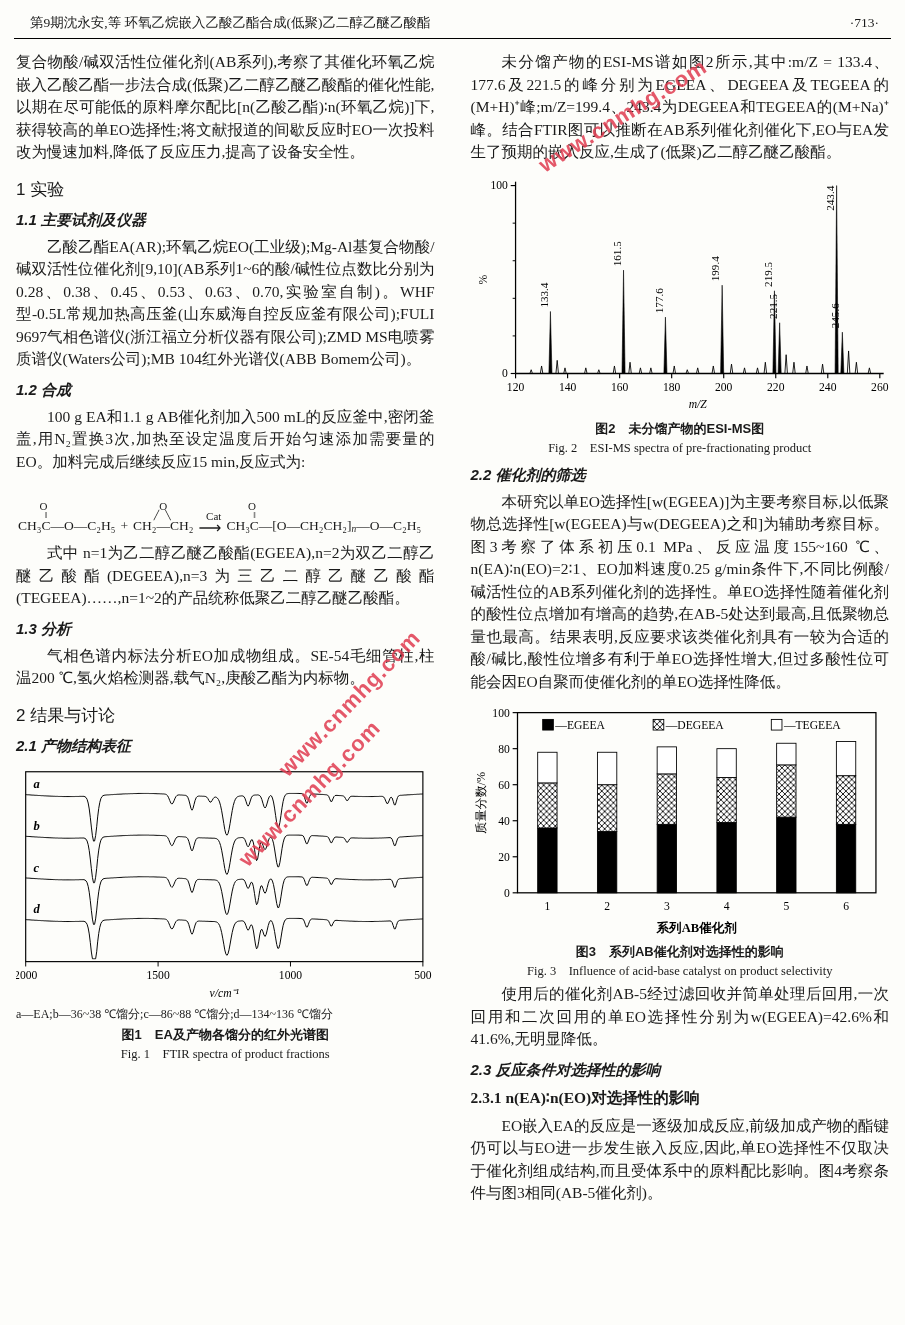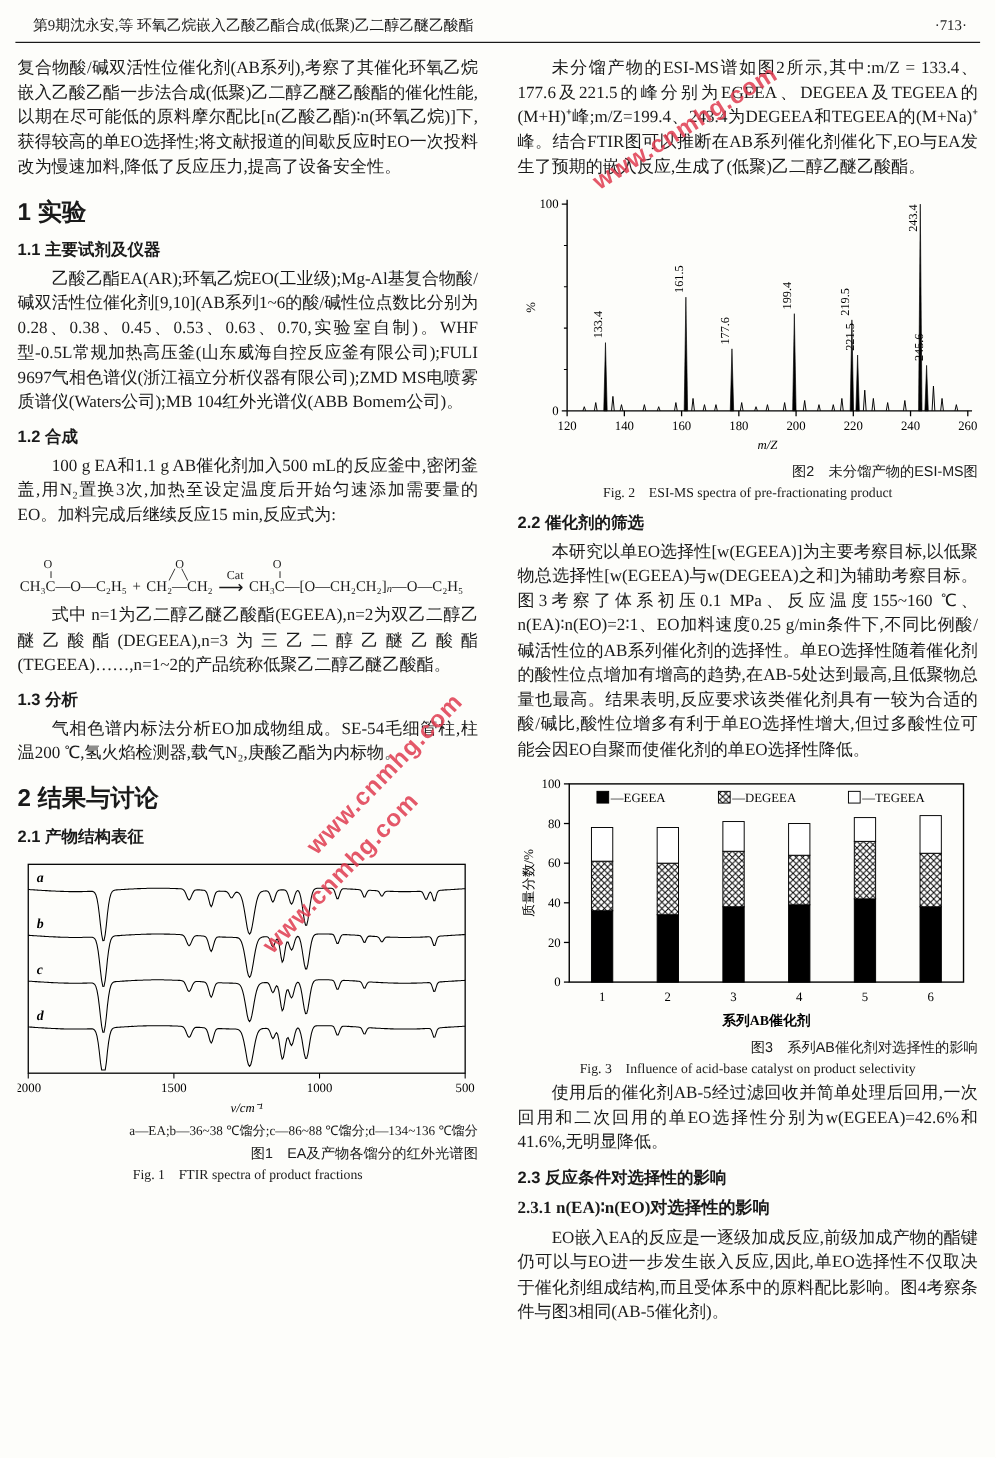--- a/index.html
+++ b/index.html
@@ -6,26 +6,26 @@
   .page{position:relative;width:905px;height:1325px;background:#fdfdfa;overflow:hidden;
         font-family:"Liberation Serif",serif;color:#1a1a1a;}
   .page-header{display:flex;justify-content:space-between;align-items:baseline;
         padding:14px 26px 3px 30px;font-size:13.5px;}
   .head-title{flex:1;text-align:left;}
   .header-rule{border-top:1.6px solid #000;margin:3px 14px 8px 14px;height:0;}
   .columns{display:flex;gap:36px;padding:4px 16px 0 16px;}
   .col{flex:1;min-width:0;}
   p.para{margin:0;text-indent:2em;font-size:15.5px;line-height:22.5px;text-align:justify;}
   p.para.noindent{text-indent:0;}
-  .sec{font-family:"Liberation Sans",sans-serif;font-weight:bold;font-size:22px;margin:14px 0 8px;}
-  .subsec{font-family:"Liberation Sans",sans-serif;font-weight:bold;font-size:15px;margin:10px 0 6px;}
+  .sec{font-family:"Liberation Sans",sans-serif;font-weight:normal;font-size:17px;margin:14px 0 8px;}
+  .subsec{font-family:"Liberation Sans",sans-serif;font-weight:bold;font-size:15px;margin:10px 0 6px;font-style:italic;}
   .subsubsec{font-family:"Liberation Serif",serif;font-weight:bold;font-size:15.5px;margin:8px 0 6px;}
   figure{margin:8px 0 4px;}
-  .fig-legend{text-align:right;font-size:12px;margin-top:2px;line-height:16px;}
-  .cap-zh{text-align:right;font-size:13px;font-weight:normal;font-family:"Liberation Sans",sans-serif;margin-top:4px;line-height:17px;}
+  .fig-legend{text-align:left;font-size:12px;margin-top:2px;line-height:16px;}
+  .cap-zh{text-align:center;font-size:13px;font-weight:bold;font-family:"Liberation Sans",sans-serif;margin-top:4px;line-height:17px;}
   .cap-en{text-align:center;font-size:12.5px;margin-top:3px;line-height:16px;}
   svg.chart{display:block;width:100%;height:auto;}
   svg text{font-family:"Liberation Serif",serif;}
   
   .equation{display:flex;align-items:flex-end;gap:5px;margin:12px 0 8px 2px;font-size:13.5px;line-height:1.1;white-space:nowrap;}
   .vstack{display:inline-flex;flex-direction:column;}
   .dbl{align-items:flex-end;}
   .dbl .t{font-size:11px;line-height:10px;padding-right:3px;}
   .dbl .m{font-size:9px;line-height:8px;padding-right:3px;}
   .epx{align-items:center;}

